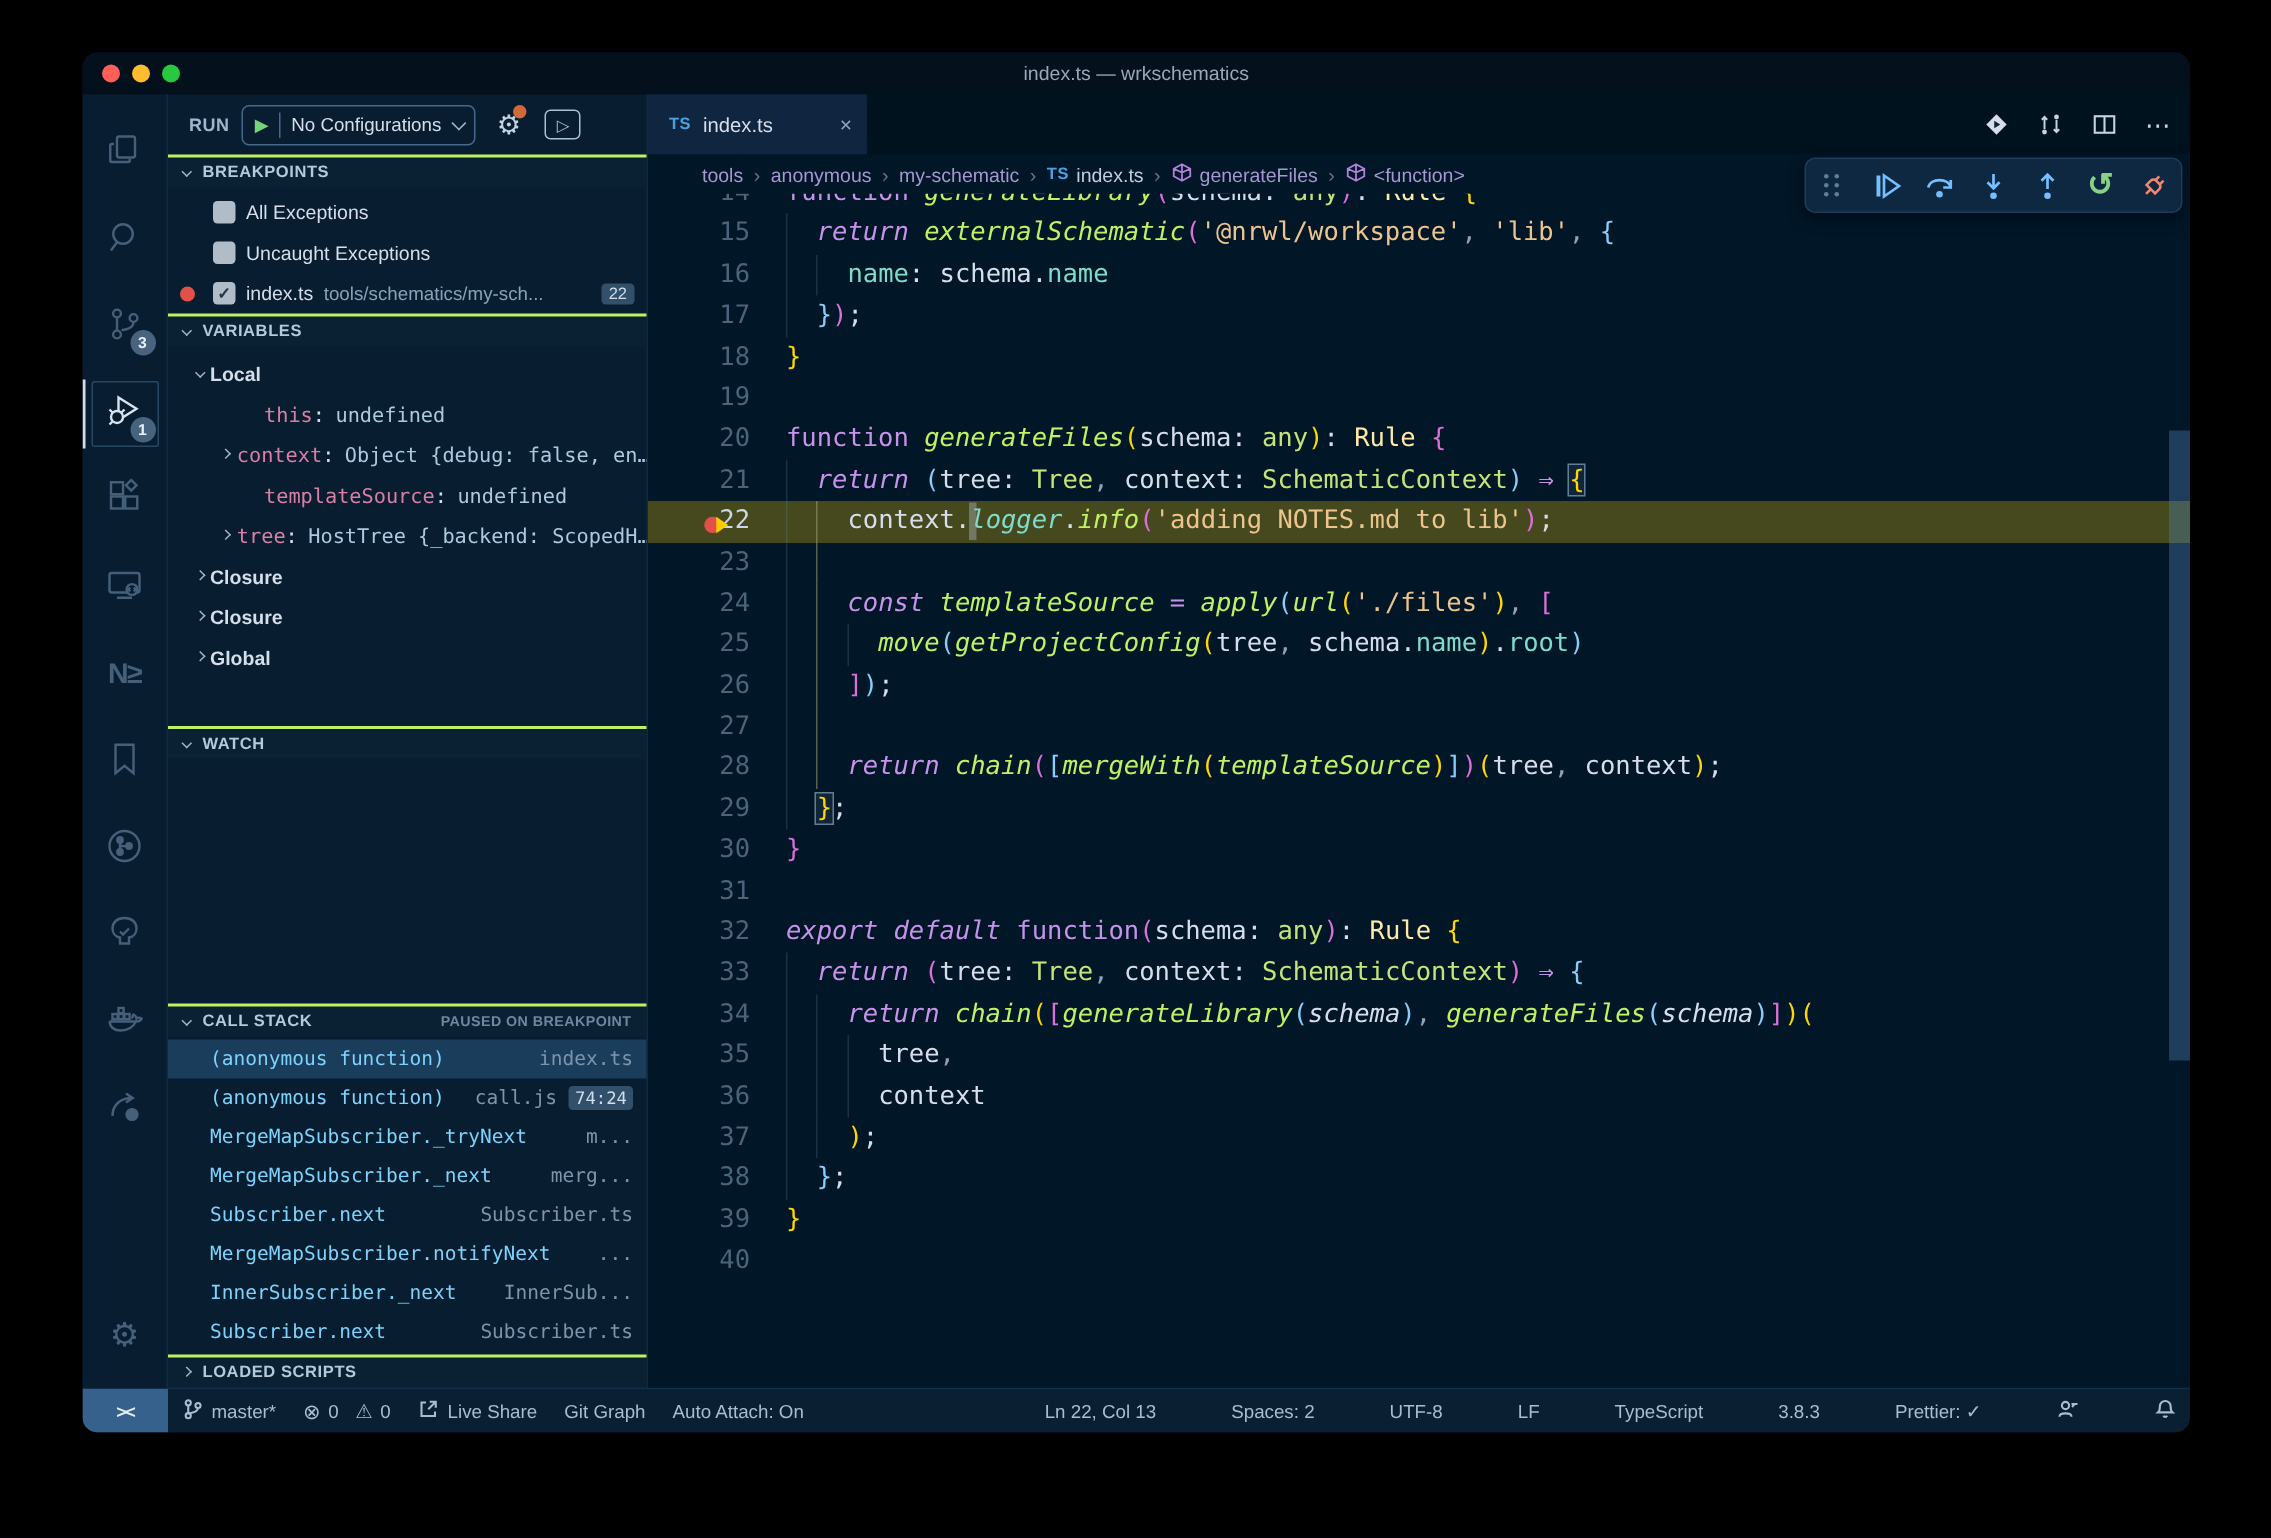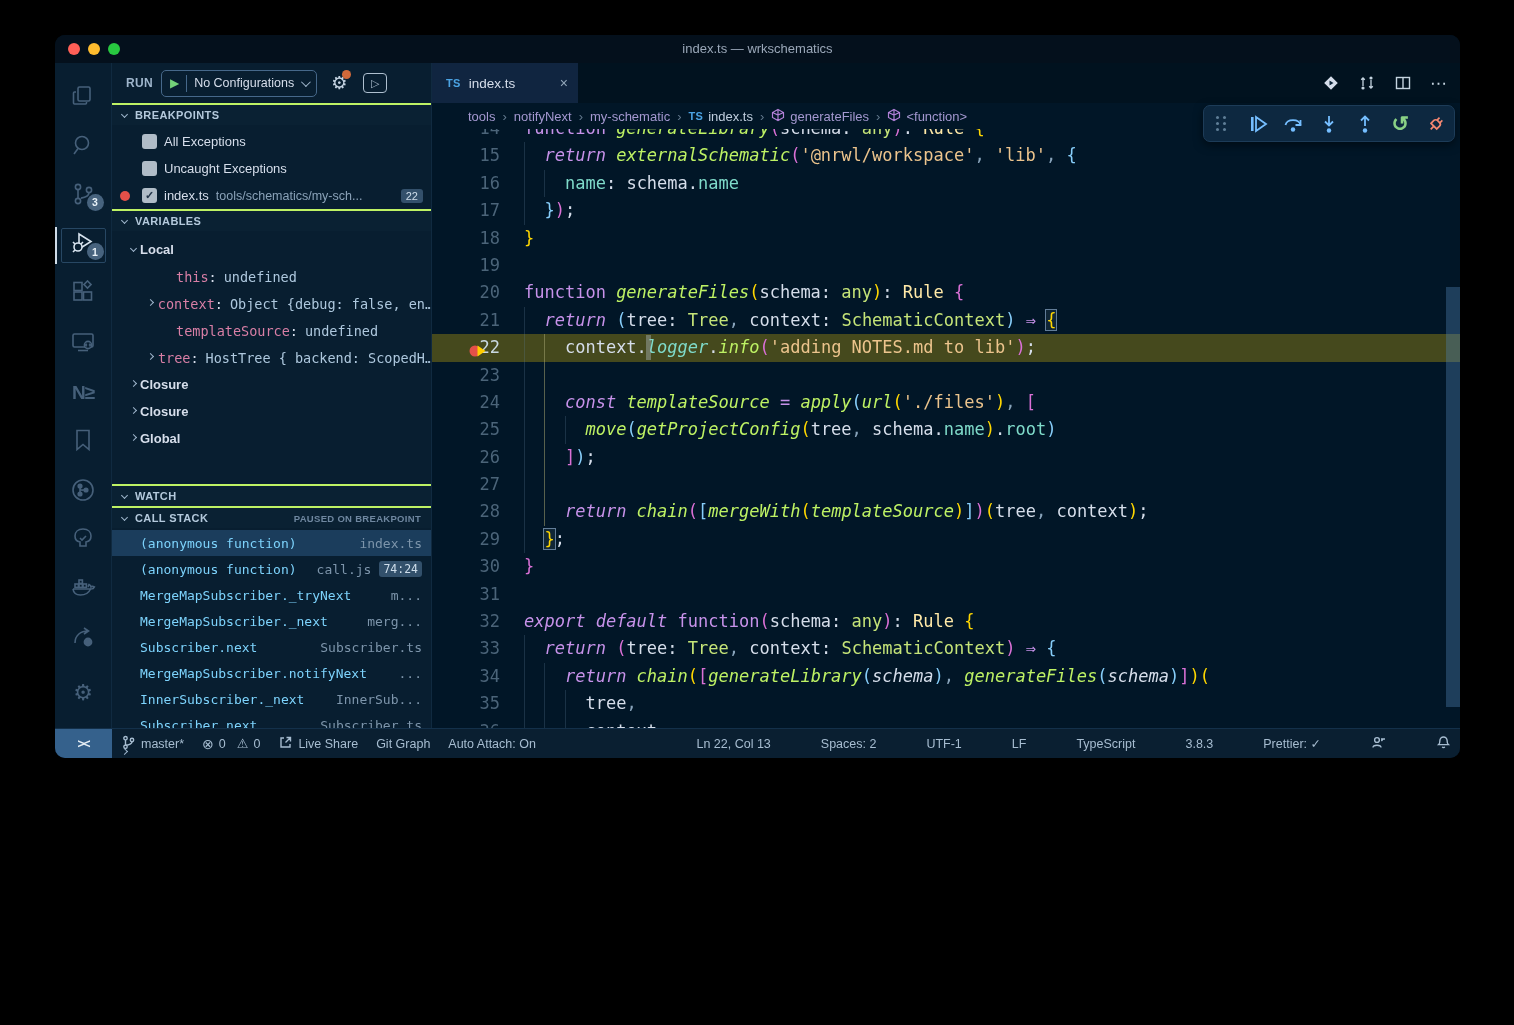--- a/index.html
+++ b/index.html
@@ -1,18 +1,18 @@
 <!DOCTYPE html>
 <html><head>
 <meta charset="utf-8">
 <style>
   * { margin:0; padding:0; box-sizing:border-box; }
   html,body { width:1514px; height:1025px; background:#000; overflow:hidden;
               font-family:"Liberation Sans", sans-serif; }
-  #window { position:absolute; left:55px; top:35px; width:1405px; height:723px;
+  #window { position:absolute; left:55px; top:35px; width:1405px; height:920px;
             background:#011627; border-radius:10px; overflow:hidden;
             box-shadow:0 18px 60px rgba(0,0,0,.8); display:flex; flex-direction:column; }
 
   
   #titlebar { height:28px; background:#04101c; position:relative; flex:0 0 auto; }
   .tl { position:absolute; top:8px; width:12px; height:12px; border-radius:50%; }
   #title-text { position:absolute; left:0; right:0; top:6px; text-align:center;
                 font-size:13px; color:#9aa7b8; }
 
   
@@ -433,21 +433,21 @@
           <span style="font-size:17px; letter-spacing:1px;">⋯</span>
         </div>
       </div>
 
       <div id="breadcrumbs">
           <span class="bc-item">
             <span>tools</span>
           </span>
           <span class="bc-sep">›</span>
           <span class="bc-item">
-            <span>notifyNext</span>
+            <span>anonymous</span>
           </span>
           <span class="bc-sep">›</span>
           <span class="bc-item">
             <span>my-schematic</span>
           </span>
           <span class="bc-sep">›</span>
           <span class="bc-item">
             <span class="ts-badge">TS</span>
             <span class="bc-file">index.ts</span>
           </span>
@@ -582,21 +582,21 @@
         </div>
       </div>
     <div id="sb-right">
         <div class="sb-item">
           <span>Ln 22, Col 13</span>
         </div>
         <div class="sb-item">
           <span>Spaces: 2</span>
         </div>
         <div class="sb-item">
-          <span>UTF-1</span>
+          <span>UTF-8</span>
         </div>
         <div class="sb-item">
           <span>LF</span>
         </div>
         <div class="sb-item">
           <span>TypeScript</span>
         </div>
         <div class="sb-item">
           <span>3.8.3</span>
         </div>

